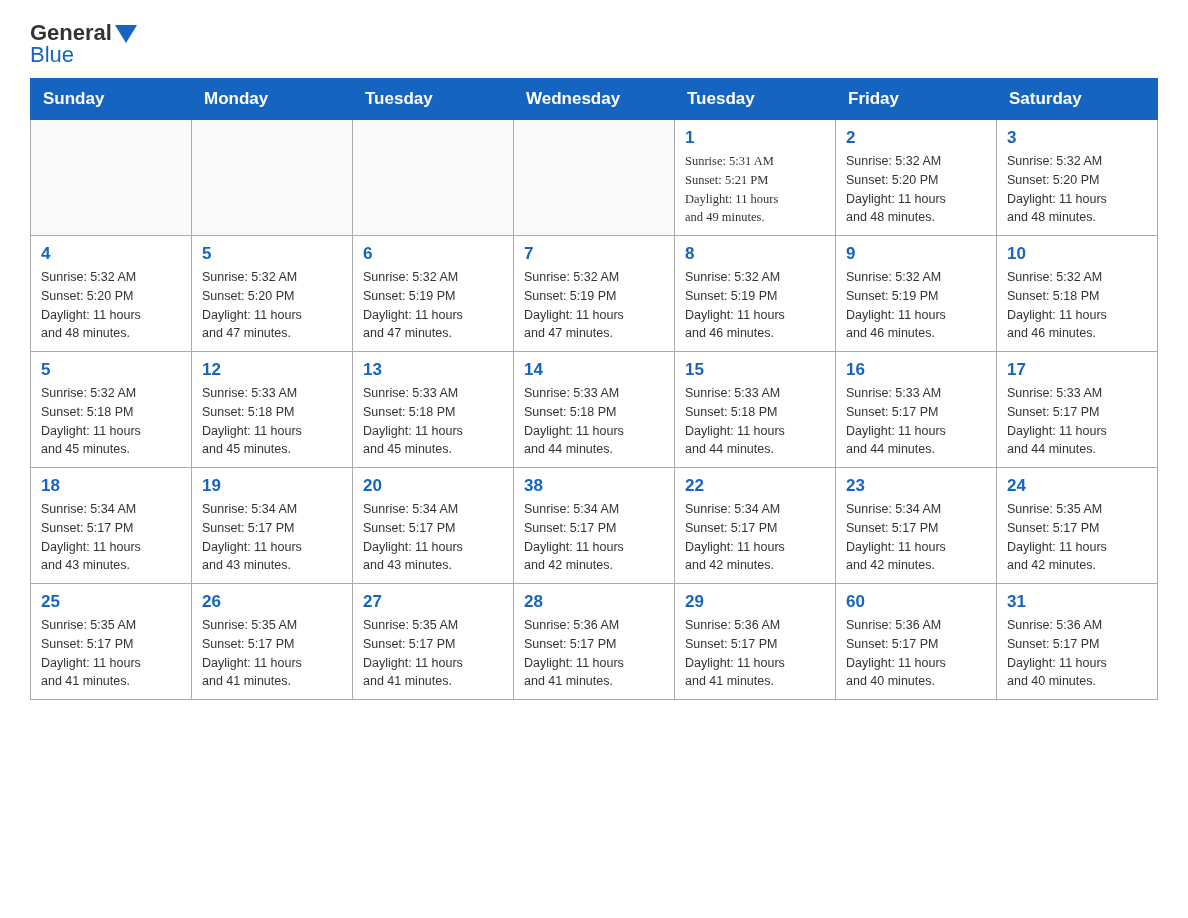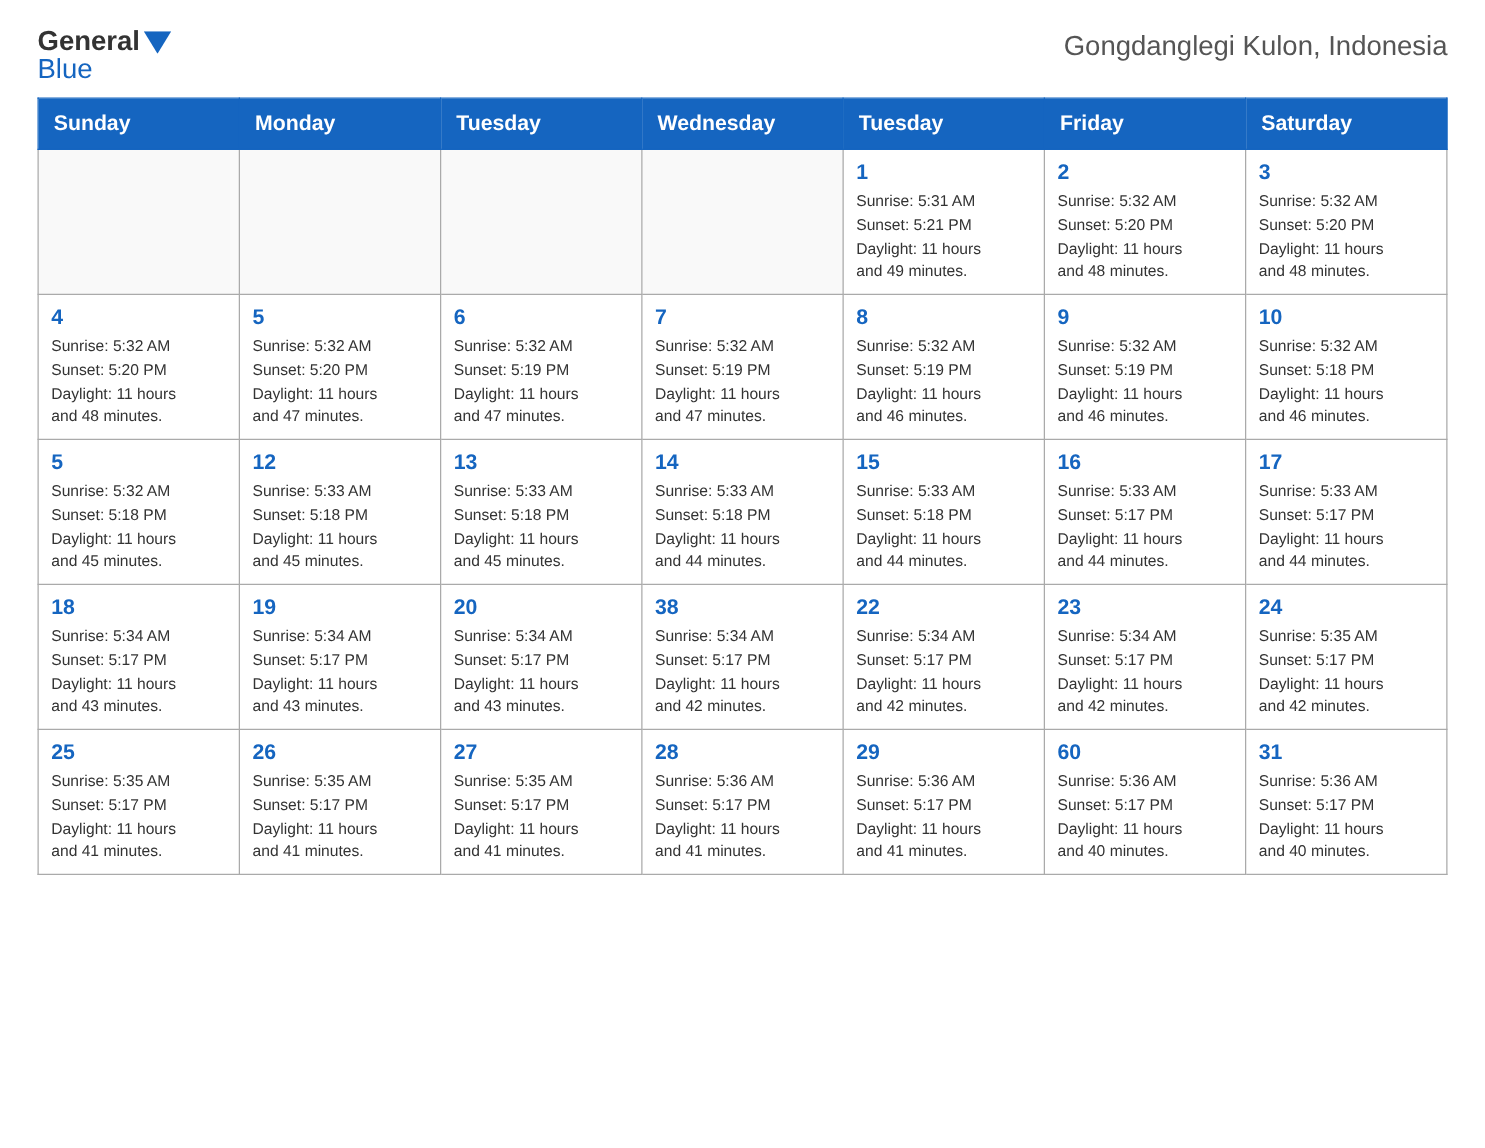--- a/index.html
+++ b/index.html
@@ -94,21 +94,20 @@
   <div class="logo-wrap">
     <div class="logo-line1">
       <span class="logo-text-general">General</span>
       <svg width="22" height="18" viewBox="0 0 22 18" style="margin-left:3px;margin-top:2px;">
         <polygon points="0,0 22,0 11,18" fill="#1565C0"></polygon>
       </svg>
     </div>
     <span class="logo-text-blue" style="margin-top:-4px;">Blue</span>
   </div>
   <div class="title-block">
-    <div class="location-title">Gongdanglegi Kulon, Indonesia</div>
   </div>
 </div>
 
 <table class="calendar">
   <thead>
     <tr>
     <th>Sunday</th>
         <th>Monday</th>
         <th>Tuesday</th>
         <th>Wednesday</th>
@@ -118,21 +117,21 @@
       </tr>
   </thead>
   <tbody id="calendar-body">
   <tr>
         <td class="empty-cell"></td>
         <td class="empty-cell"></td>
         <td class="empty-cell"></td>
         <td class="empty-cell"></td>
         <td>
           <span class="day-number">1</span>
-          <div class="day-info" style="white-space: pre-line;">Sunrise: 5:31 AM
+          <div class="day-info" style="white-space: pre-line; font-family: Liberation Serif, serif;">Sunrise: 5:31 AM
 Sunset: 5:21 PM
 Daylight: 11 hours
 and 49 minutes.</div>
         </td>
         <td>
           <span class="day-number">2</span>
           <div class="day-info" style="white-space: pre-line;">Sunrise: 5:32 AM
 Sunset: 5:20 PM
 Daylight: 11 hours
 and 48 minutes.</div>

